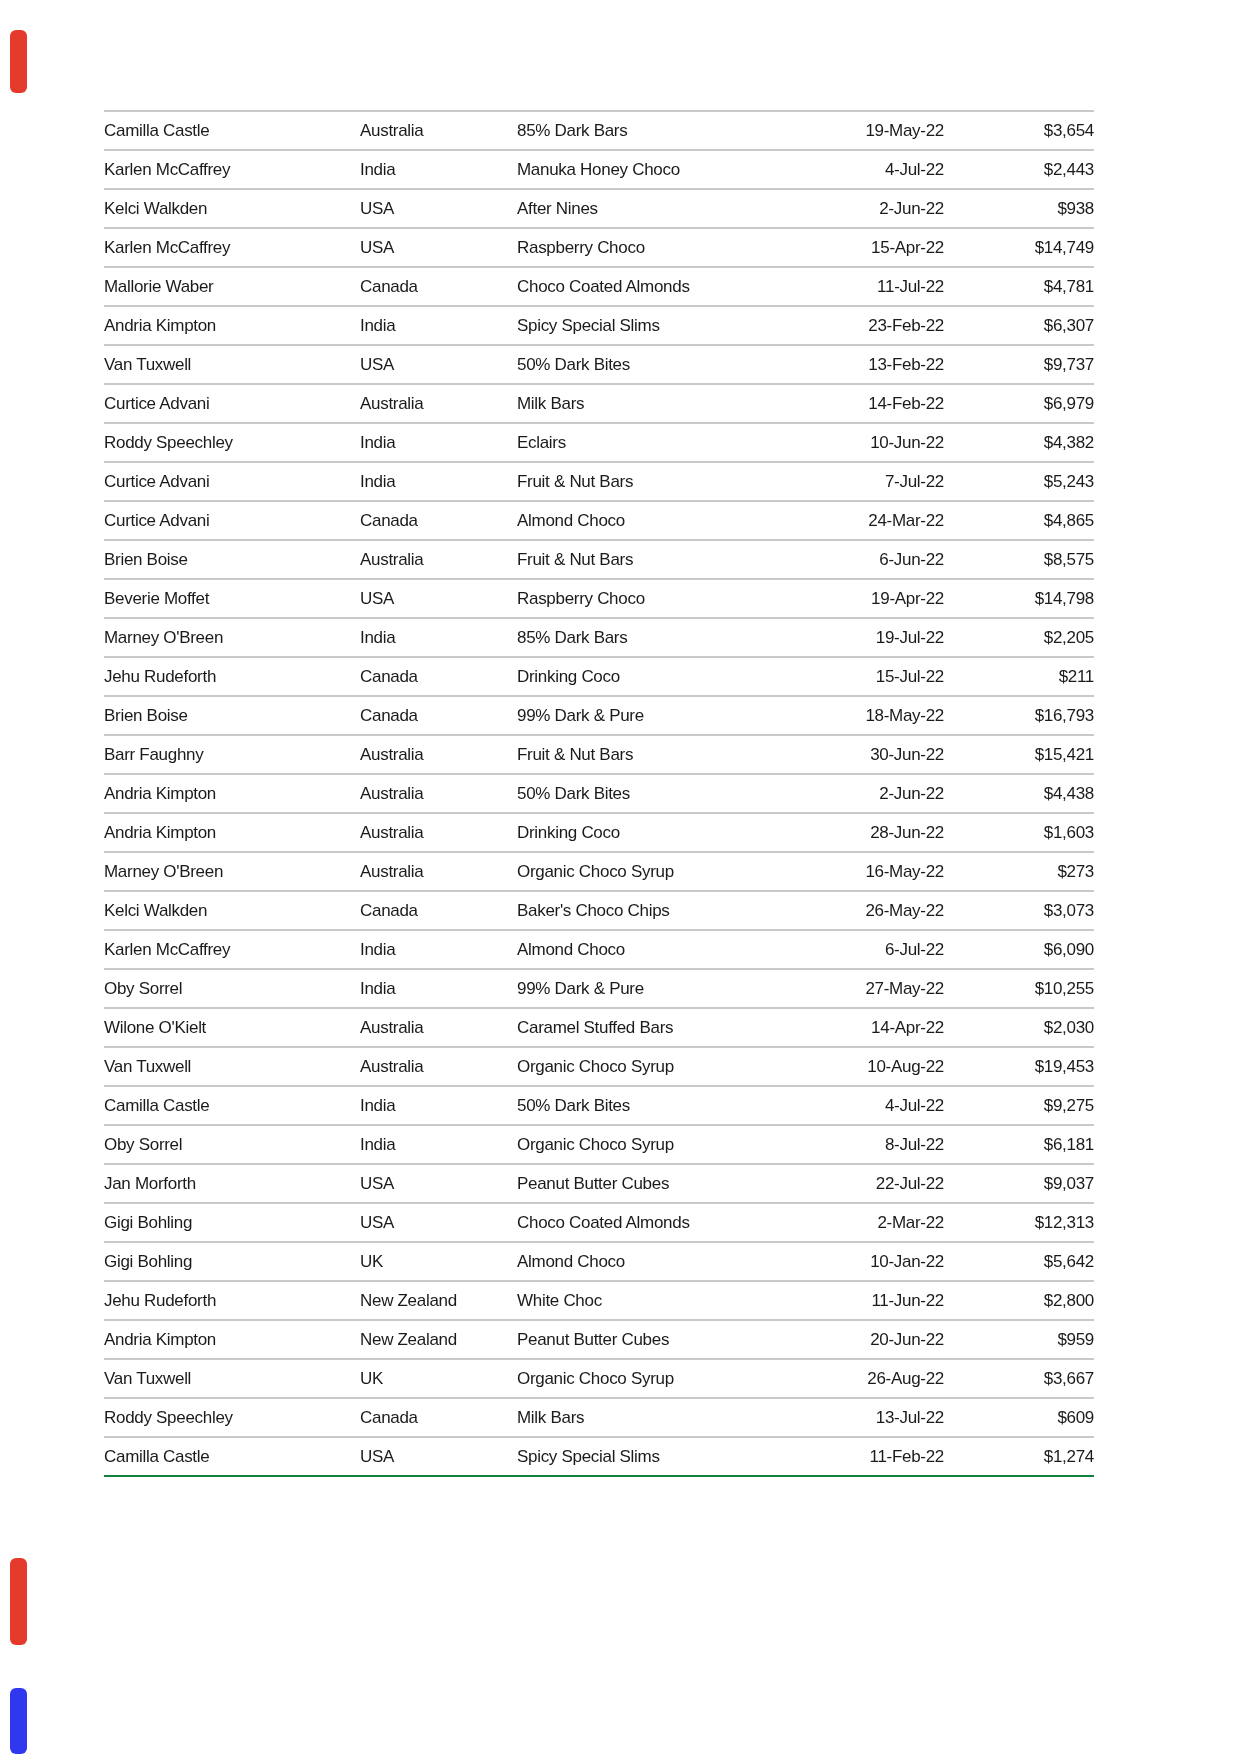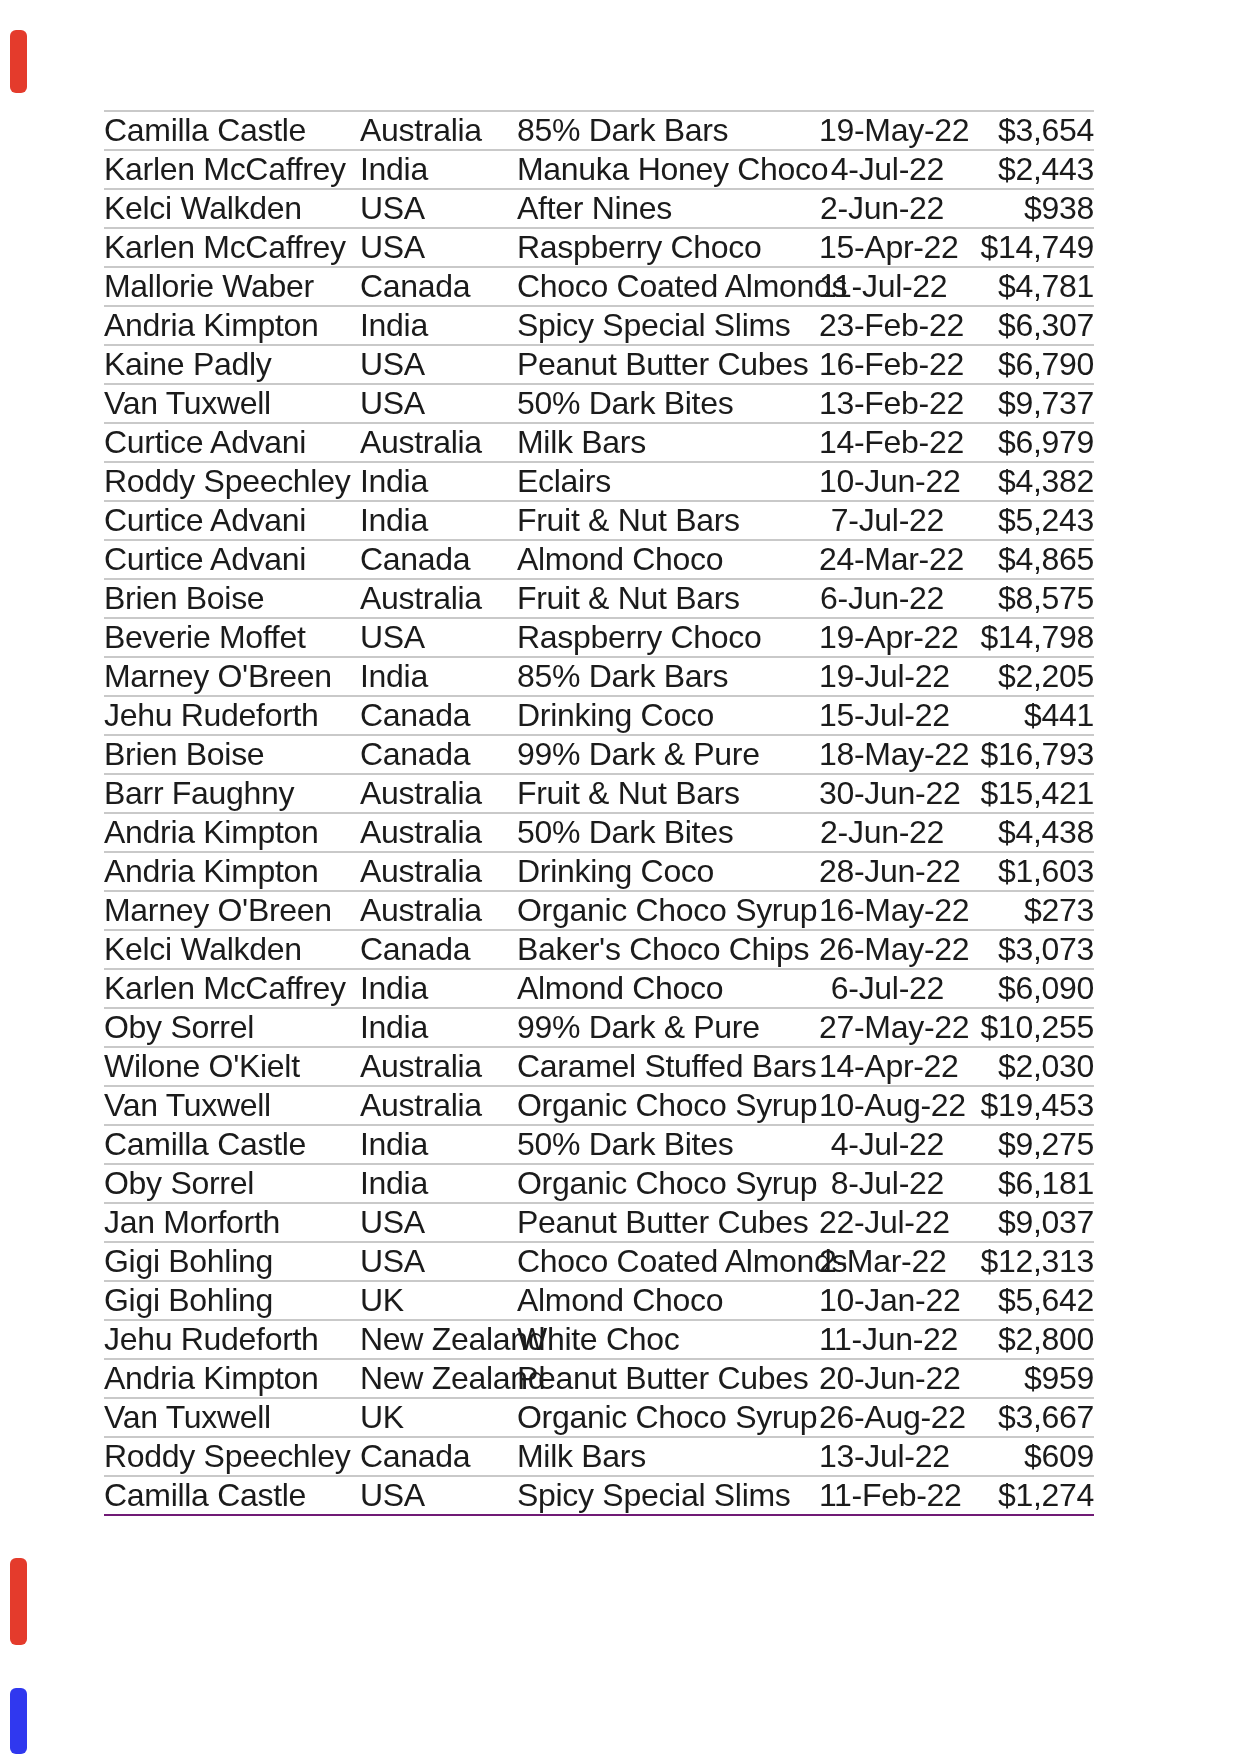--- a/index.html
+++ b/index.html
@@ -15,22 +15,22 @@
     overflow: hidden;
     font-family: "Liberation Sans", sans-serif;
   }
   table.sales {
     position: absolute;
     left: 104px;
     top: 110px;
     width: 990px;
     table-layout: fixed;
     border-collapse: collapse;
-    border-bottom: 2px solid #701a75;
-    font-size: 32px;
+    border-bottom: 2px solid #15803d;
+    font-size: 17px;
     letter-spacing: -0.3px;
     color: #1b1b1b;
   }
   table.sales td {
     height: 37px;
     border-top: 2px solid #c9c9c9;
     padding: 0;
     vertical-align: middle;
     white-space: nowrap;
     overflow: visible;
@@ -96,27 +96,20 @@
           <td class="c4">$4,781</td>
         </tr>
         <tr>
           <td class="c0">Andria Kimpton</td>
           <td class="c1">India</td>
           <td class="c2">Spicy Special Slims</td>
           <td class="c3">23-Feb-22</td>
           <td class="c4">$6,307</td>
         </tr>
         <tr>
-          <td class="c0">Kaine Padly</td>
-          <td class="c1">USA</td>
-          <td class="c2">Peanut Butter Cubes</td>
-          <td class="c3">16-Feb-22</td>
-          <td class="c4">$6,790</td>
-        </tr>
-        <tr>
           <td class="c0">Van Tuxwell</td>
           <td class="c1">USA</td>
           <td class="c2">50% Dark Bites</td>
           <td class="c3">13-Feb-22</td>
           <td class="c4">$9,737</td>
         </tr>
         <tr>
           <td class="c0">Curtice Advani</td>
           <td class="c1">Australia</td>
           <td class="c2">Milk Bars</td>
@@ -163,21 +156,21 @@
           <td class="c1">India</td>
           <td class="c2">85% Dark Bars</td>
           <td class="c3">19-Jul-22</td>
           <td class="c4">$2,205</td>
         </tr>
         <tr>
           <td class="c0">Jehu Rudeforth</td>
           <td class="c1">Canada</td>
           <td class="c2">Drinking Coco</td>
           <td class="c3">15-Jul-22</td>
-          <td class="c4">$441</td>
+          <td class="c4">$211</td>
         </tr>
         <tr>
           <td class="c0">Brien Boise</td>
           <td class="c1">Canada</td>
           <td class="c2">99% Dark &amp; Pure</td>
           <td class="c3">18-May-22</td>
           <td class="c4">$16,793</td>
         </tr>
         <tr>
           <td class="c0">Barr Faughny</td>

